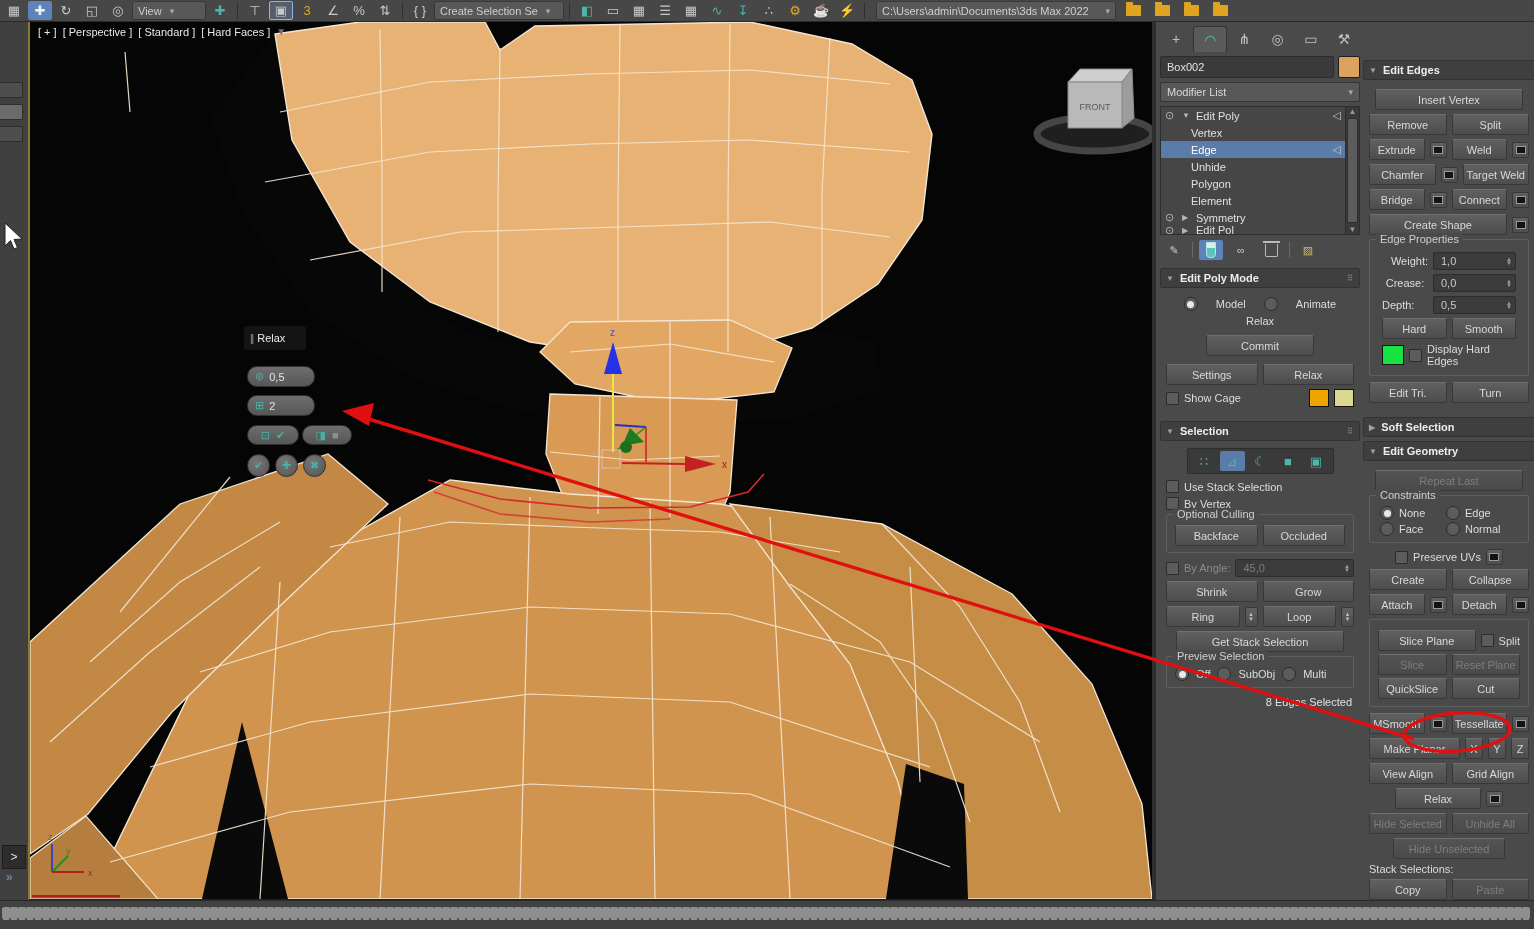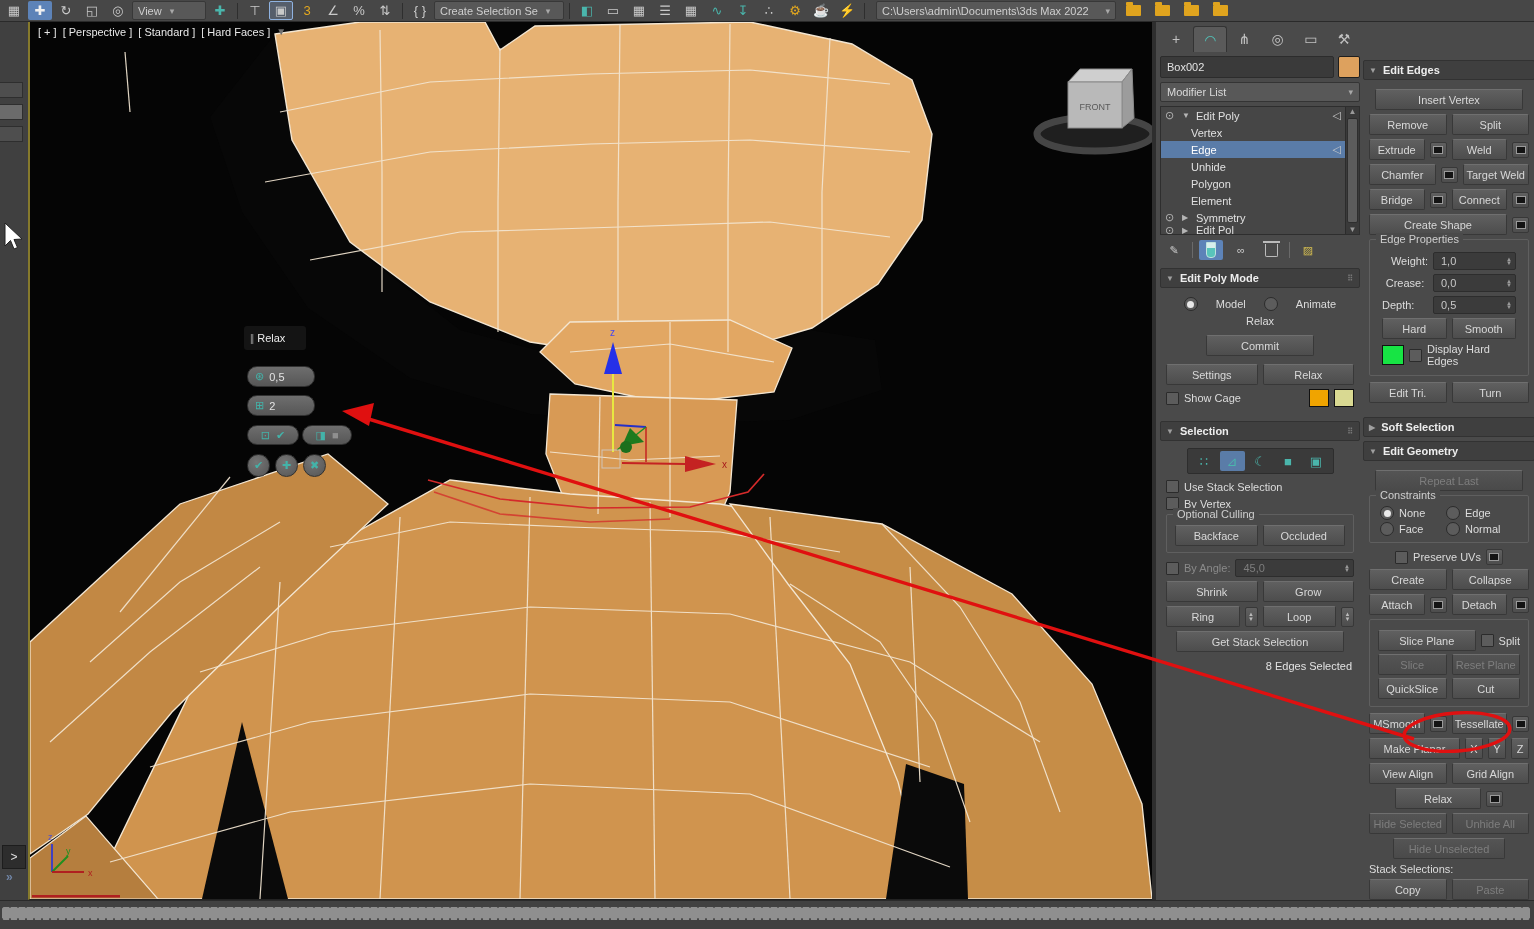--- a/index.html
+++ b/index.html
@@ -478,20 +478,31 @@
               </div>
             <div class="btn">Loop</div>
             <div class="mini-spin">
                 <span>▲</span>
                 <span>▼</span>
               </div>
           </div>
           <div class="row" style="padding:0 10px">
             <div class="btn">Get Stack Selection</div>
           </div>
+          <div class="group">
+            <span class="gtitle">Preview Selection</span>
+            <div class="row" style="margin:2px 0;gap:7px">
+              <span class="radio sel"></span>
+              <span class="lbl">Off</span>
+              <span class="radio"></span>
+              <span class="lbl">SubObj</span>
+              <span class="radio"></span>
+              <span class="lbl">Multi</span>
+            </div>
+          </div>
           <div class="status-right">8 Edges Selected</div>
         </div>
       </div>
     </div>
 
     <div class="col-r">
 
       <div class="rollout">
         <div class="roll-h">
           <span class="tri">▼</span>

